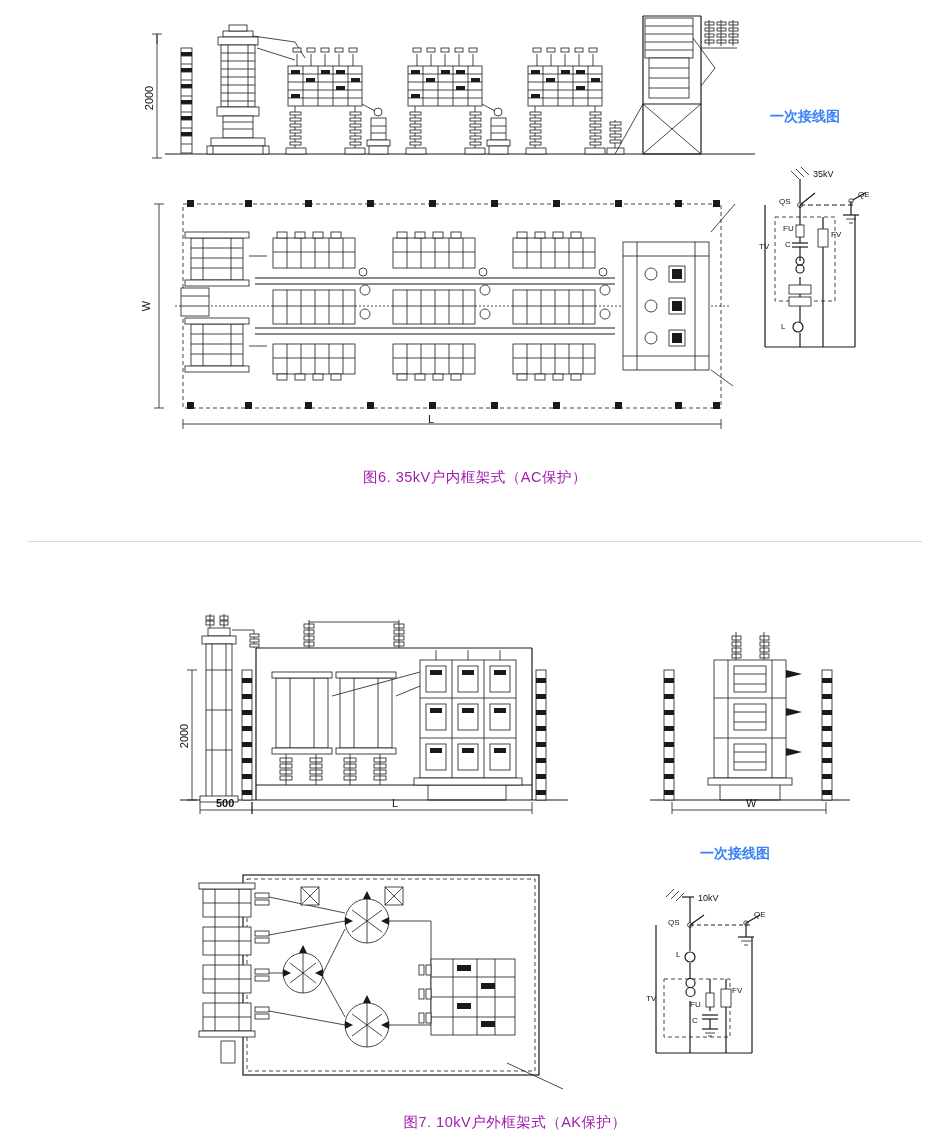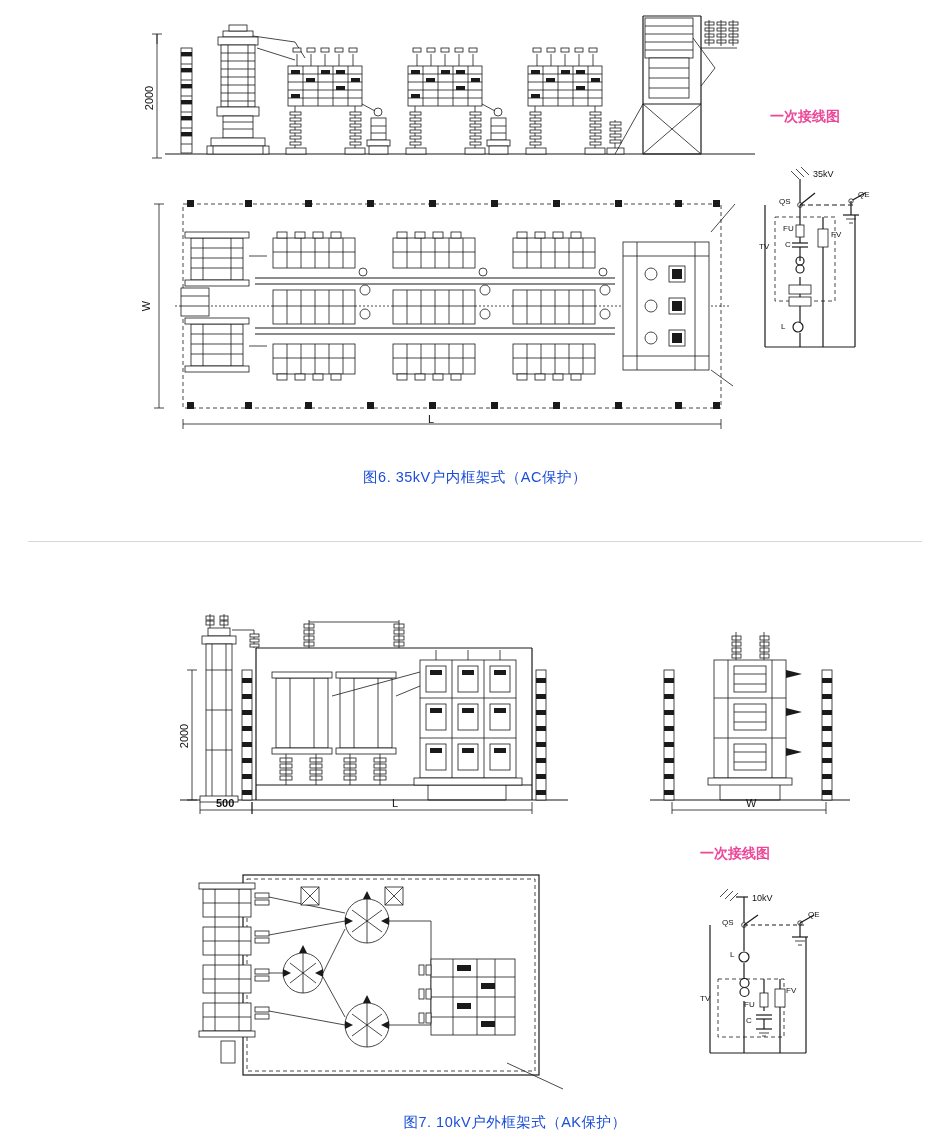--- a/index.html
+++ b/index.html
@@ -4,32 +4,32 @@
 <style>
   html,body{margin:0;padding:0;background:#ffffff;}
   body{
     width:950px;height:1145px;position:relative;overflow:hidden;
     font-family:"Liberation Sans","DejaVu Sans",sans-serif;
     color:#1a1a1a;
   }
   .fig{position:absolute;}
   .caption{
     position:absolute;width:100%;text-align:center;
-    font-size:14.5px;letter-spacing:.5px;color:#1d4ed8;
+    font-size:14.5px;letter-spacing:.5px;color:#a21caf;
   }
   .divider{
     position:absolute;left:28px;right:28px;height:1px;background:#d8d8d8;
   }
   .vlabel{
     position:absolute;font-size:11px;color:#111;
     transform:rotate(-90deg);transform-origin:50% 50%;white-space:nowrap;
   }
   .hlabel{position:absolute;font-size:11px;color:#111;white-space:nowrap;}
   .schem-title{
-    position:absolute;font-size:14px;font-weight:bold;color:#ec4899;white-space:nowrap;
+    position:absolute;font-size:14px;font-weight:bold;color:#3b82f6;white-space:nowrap;
   }
   svg{display:block;}
   .ln{stroke:#1a1a1a;fill:none;}
   .thin{stroke-width:.8;}
   .med{stroke-width:1.2;}
   .fillw{fill:#ffffff;stroke:#1a1a1a;stroke-width:.8;}
   .fillk{fill:#1a1a1a;stroke:none;}
   .dash{stroke-dasharray:4 3;}
   .dashfine{stroke-dasharray:2 2;}
   .txt{font-family:"Liberation Sans",sans-serif;font-size:8px;fill:#111;}
@@ -1092,21 +1092,21 @@
       <rect x="224" y="148" width="5" height="10"></rect>
           <rect x="231" y="148" width="5" height="10"></rect>
     </g>
   </g>
 
   <line class="ln thin" x1="312" y1="198" x2="368" y2="224"></line>
 </svg>
 </div>
 
 <div class="schem-title" style="left:700px;top:845px;">一次接线图</div>
-<div class="fig" style="left:688px;top:875px;">
+<div class="fig" style="left:634px;top:875px;">
 <svg width="160" height="215" viewBox="0 0 160 215">
 
   <g>
     <g class="ln thin">
       <line x1="32" y1="22" x2="40" y2="14"></line>
       <line x1="37" y1="24" x2="45" y2="16"></line>
       <line x1="42" y1="26" x2="50" y2="18"></line>
     </g>
     <line class="ln med" x1="48" y1="22" x2="60" y2="22"></line>
     <text class="txt9" x="64" y="26">10kV</text>

